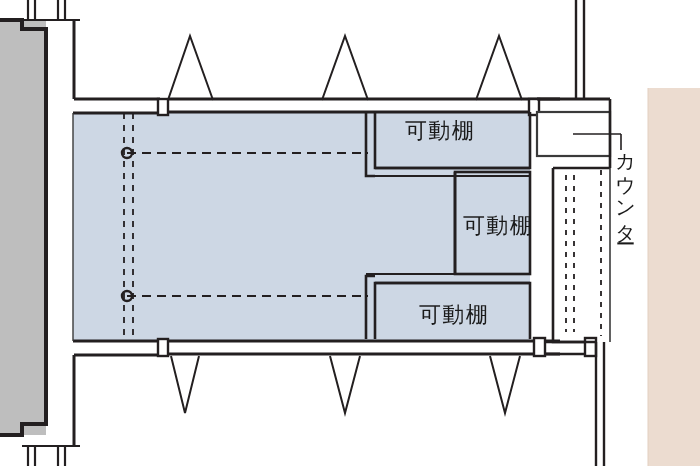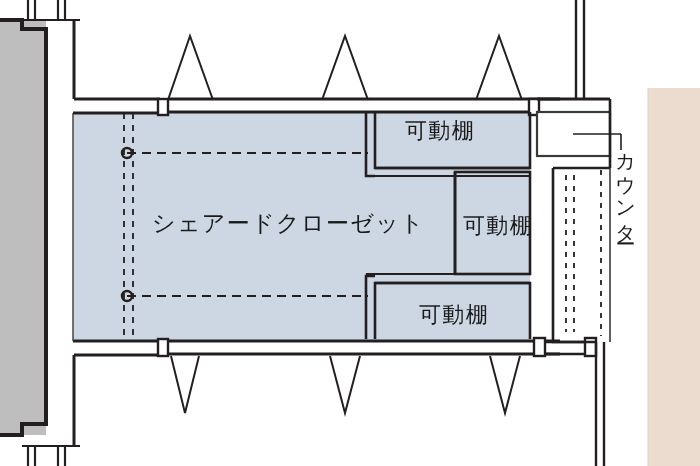--- a/index.html
+++ b/index.html
@@ -220,21 +220,20 @@
     </g>
     <line x1="545" y1="354" x2="585" y2="354" stroke="#231f20" stroke-width="2.6"></line>
     <line x1="545" y1="342" x2="585" y2="342" stroke="#231f20" stroke-width="2.6"></line>
 
     <line x1="648" y1="88" x2="648" y2="466" stroke="#e2cfc0" stroke-width="1"></line>
 
   </svg>
 
   <div class="label-layer">
 
-    <div class="plan-label label-main">シェアードクローゼット</div>
 
     <div class="plan-label label-shelf-top">可動棚</div>
 
     <div class="plan-label label-shelf-mid">可動棚</div>
 
     <div class="plan-label label-shelf-bottom">可動棚</div>
 
     <div class="plan-label label-counter">カウンター</div>
 
   </div>

